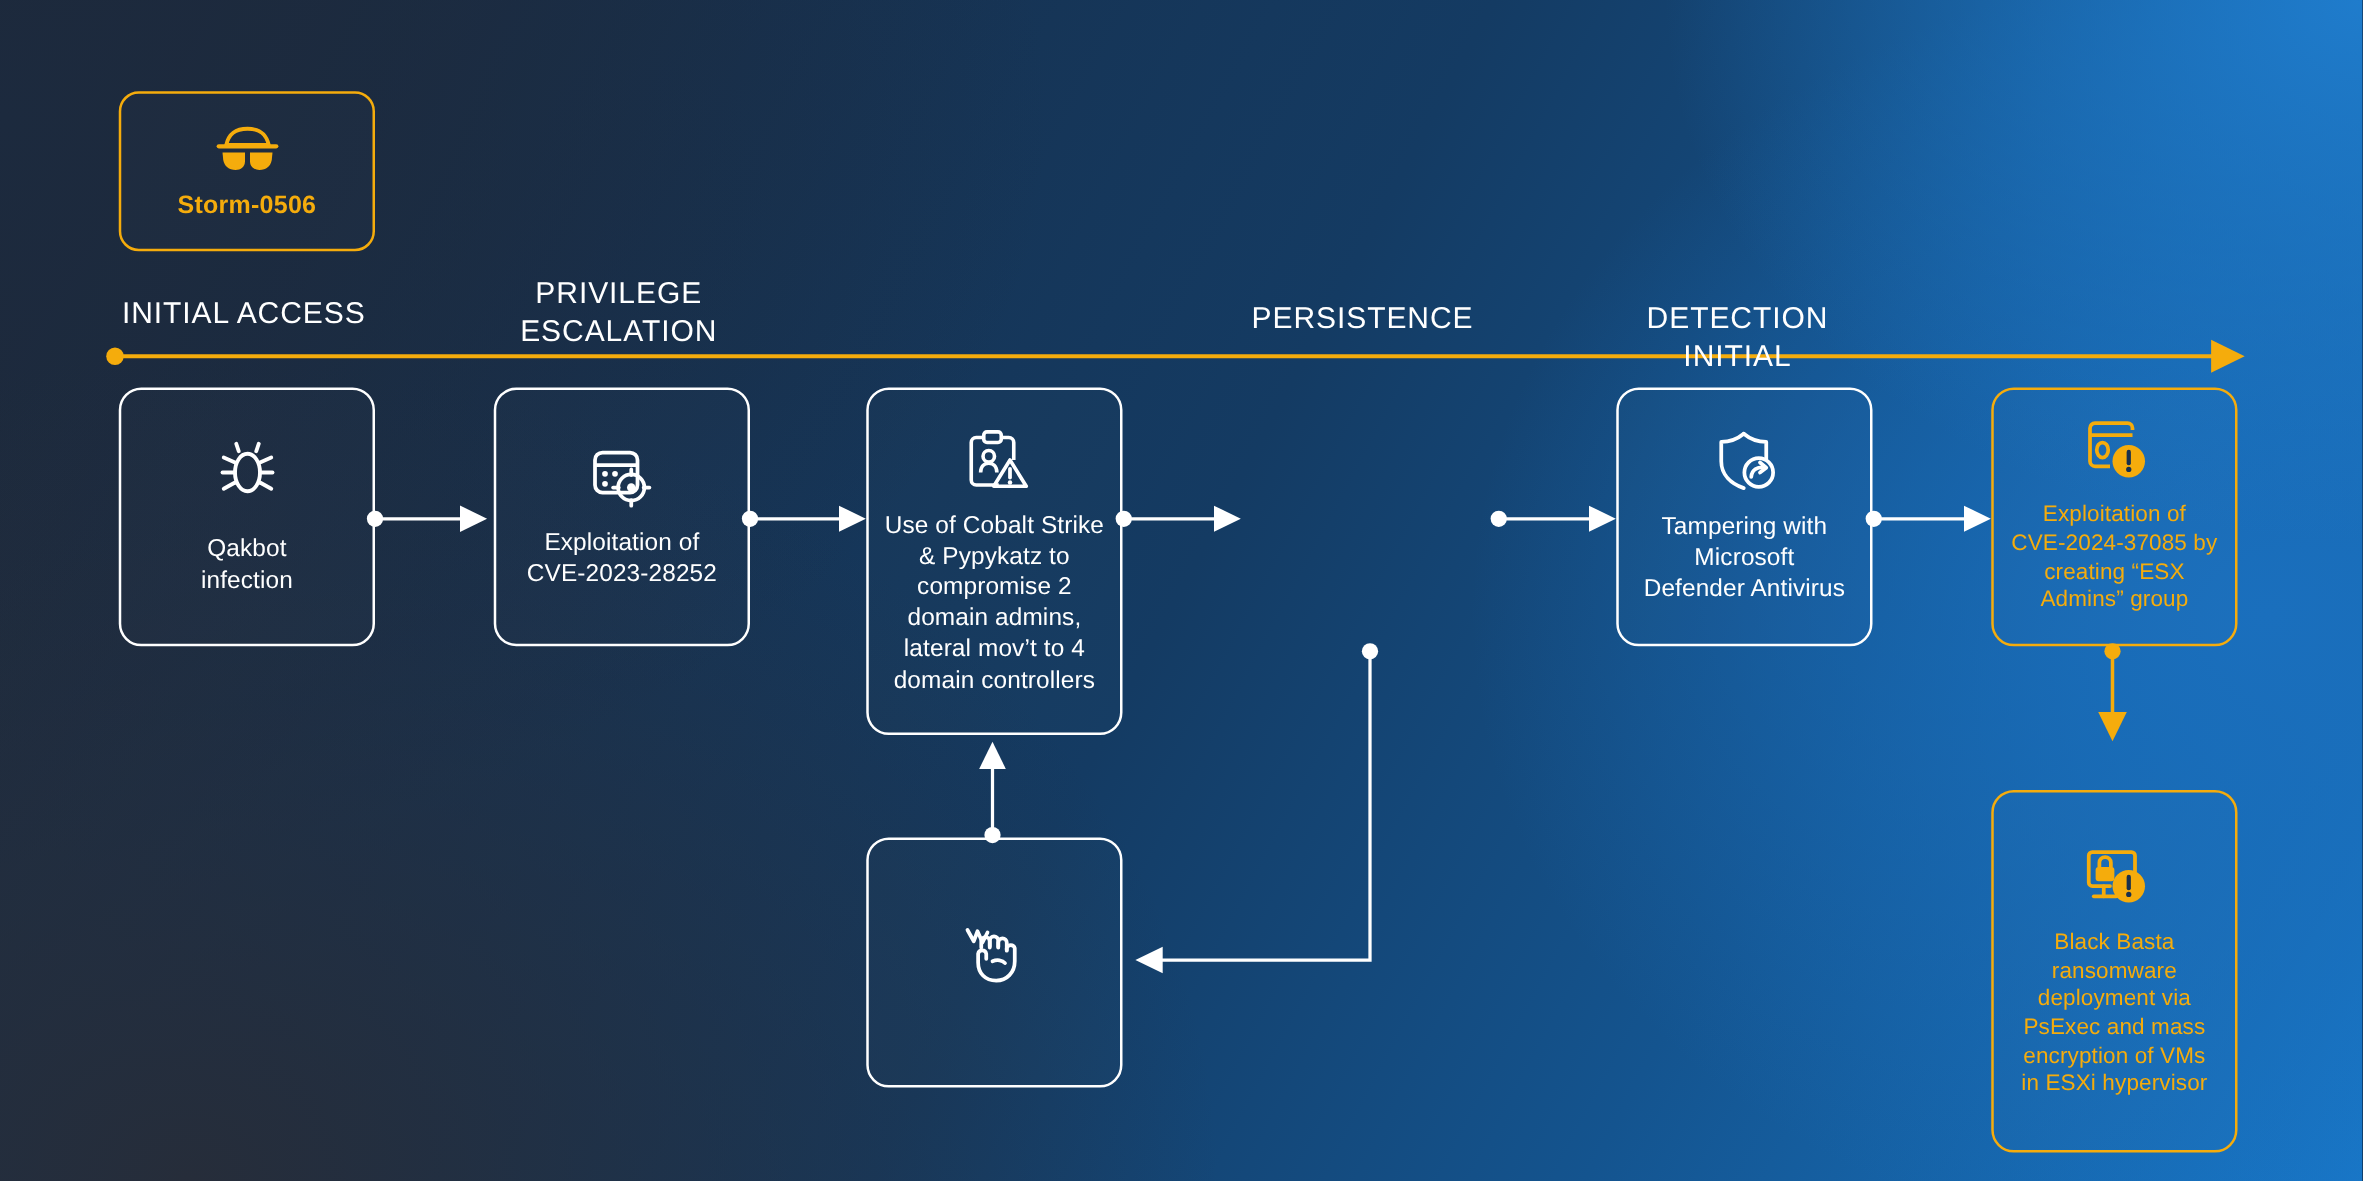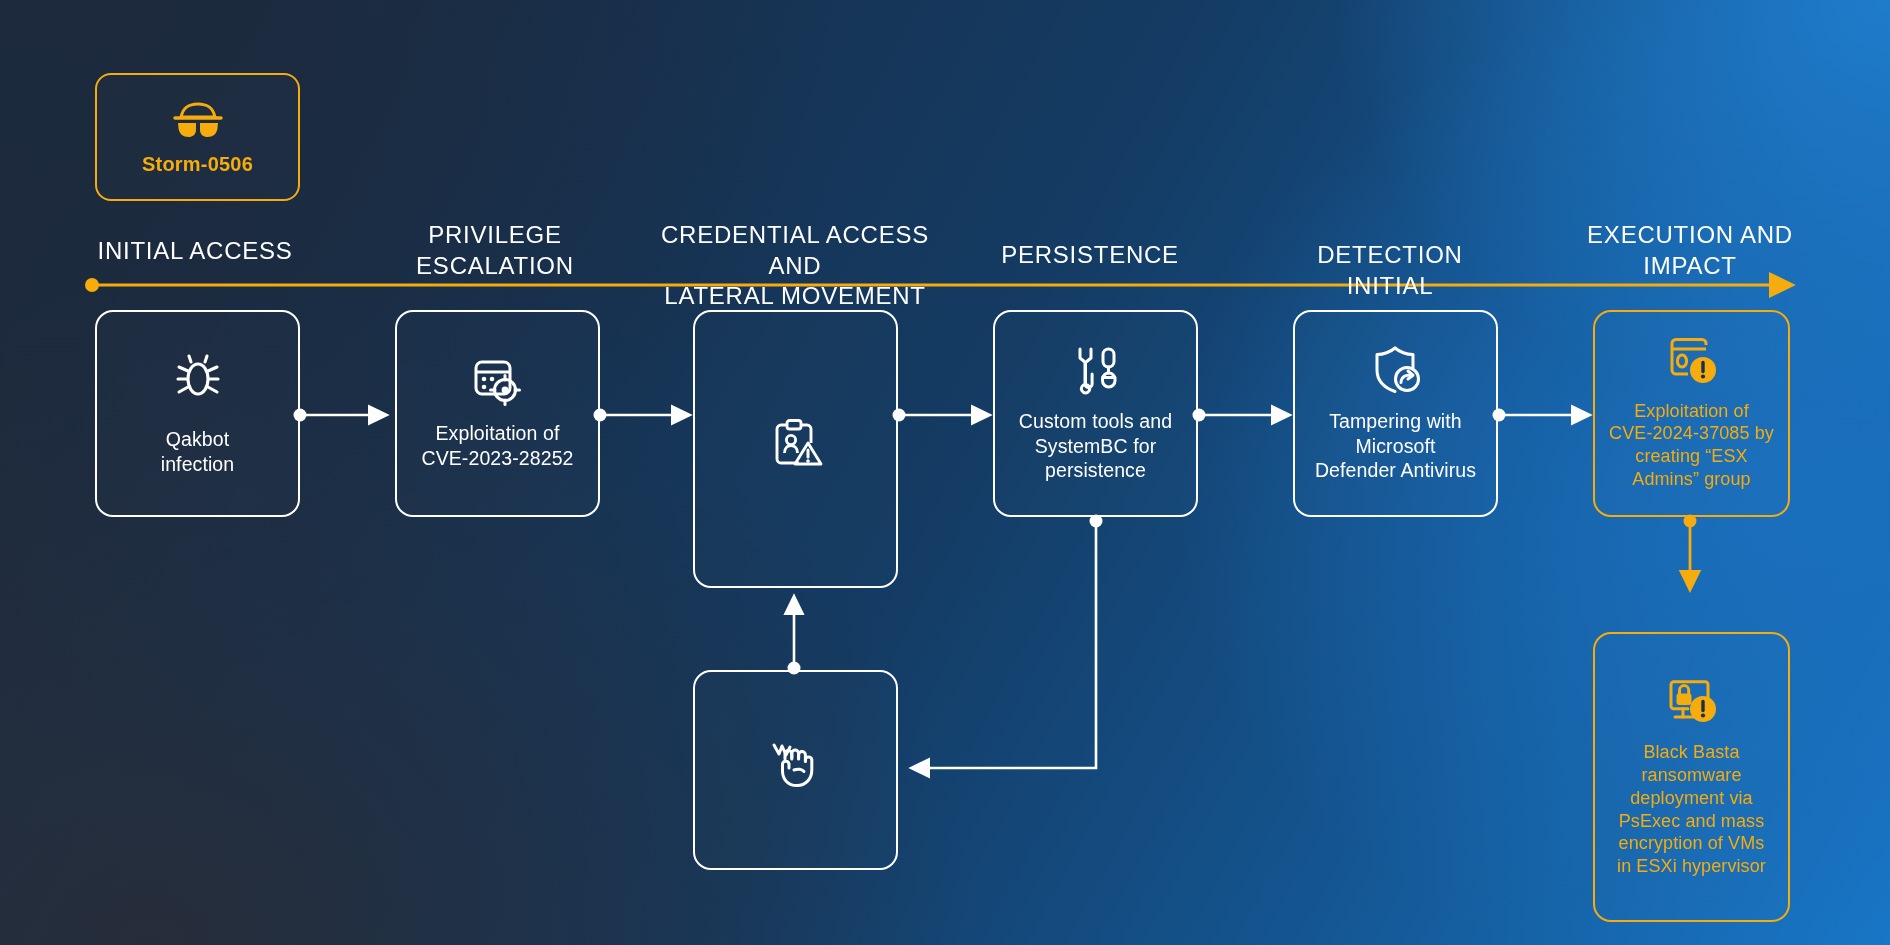--- a/index.html
+++ b/index.html
@@ -128,26 +128,22 @@
         <path d="M8 24 H26 V31 C26 35.5 22.5 38 18.5 38 C13 38 9.6 35 8.6 30 Z" fill="#f5ac0c"></path>
         <path d="M48 24 H30 V31 C30 35.5 33.5 38 37.5 38 C43 38 46.4 35 47.4 30 Z" fill="#f5ac0c"></path>
       </svg>
     </span>
     <span class="lbl">Storm-0506</span>
   </div>
 
   <div class="phase" style="left:90px; top:236px; width:210px;">INITIAL ACCESS</div>
   <div class="phase" style="left:390px; top:220px; width:210px;">PRIVILEGE
 ESCALATION</div>
-  <div class="phase" style="left:660px; top:220px; width:270px;">CREDENTIAL ACCESS AND
-LATERAL MOVEMENT</div>
   <div class="phase" style="left:985px; top:240px; width:210px;">PERSISTENCE</div>
   <div class="phase" style="left:1275px; top:240px; width:230px;">DETECTION INITIAL</div>
-  <div class="phase" style="left:1585px; top:220px; width:210px;">EXECUTION AND
-IMPACT</div>
 
   <div class="node" style="left:95px; top:310px; width:205px; height:207px;gap:11px;">
     <span class="ico">
       <svg width="52" height="52" viewBox="0 0 52 52">
         <g fill="none" stroke="#ffffff" stroke-width="3.1" stroke-linecap="round">
           <path d="M19 11 L17 5"></path>
             <path d="M33 11 L35 5"></path>
           <ellipse cx="26" cy="28" rx="10" ry="15"></ellipse>
           <path d="M16 20 L7 16"></path>
             <path d="M36 20 L45 16"></path>
@@ -194,40 +190,28 @@
           <path d="M30 46 H12 A4 4 0 0 1 8 42 V12 A4 4 0 0 1 12 8 H18"></path>
           <rect x="18" y="3.5" width="14" height="8.5" rx="2.6"></rect>
           <circle cx="22" cy="23" r="4.6"></circle>
           <path d="M15.5 36 C15.5 30.5 19 28.5 22 28.5 C25 28.5 28.5 30.5 28.5 36"></path>
           <path d="M39 26 L52 47 H26 Z" stroke-linecap="round"></path>
         </g>
         <path d="M39 33 V40" stroke="#ffffff" stroke-width="3" stroke-linecap="round"></path>
         <circle cx="39" cy="44" r="1.8" fill="#ffffff"></circle>
       </svg>
     </span>
-  </div>
-
-  <div class="node" style="left:993px; top:310px; width:205px; height:207px;">
-    <span class="ico">
-      <svg width="52" height="52" viewBox="0 0 52 52">
-        <g fill="none" stroke="#ffffff" stroke-width="3" stroke-linejoin="round" stroke-linecap="round">
-          <path d="M10 5 V14 L15.5 18.5 L21 14 V5"></path>
-          <path d="M15.5 18.5 V40 A3.6 3.6 0 0 0 19 43.6 A3.6 3.6 0 0 0 22.6 40 V30" transform="translate(-0.5,0)"></path>
-          <path d="M15.5 18.5 V40.5 A4.2 4.2 0 1 0 15.6 40.5"></path>
-          <rect x="33" y="5" width="11" height="18" rx="5.5"></rect>
-          <path d="M38.5 23 V29"></path>
-          <rect x="32.5" y="29" width="12.5" height="14" rx="6.2"></rect>
-          <path d="M32.5 33.5 H45"></path>
-        </g>
-      </svg>
-    </span>
-    <span class="lbl">Custom tools and
-SystemBC for
-persistence</span>
-  </div>
+    <span class="lbl">Use of Cobalt Strike
+&amp; Pypykatz to
+compromise 2
+domain admins,
+lateral mov’t to 4
+domain controllers</span>
+  </div>
+
 
   <div class="node" style="left:1293px; top:310px; width:205px; height:207px;">
     <span class="ico">
       <svg width="54" height="52" viewBox="0 0 54 52">
         <path d="M26 4 C20 9, 13 10.5, 8 10.5 V26 C8 37, 16 44, 26 47.5" fill="none" stroke="#ffffff" stroke-width="3" stroke-linejoin="round" stroke-linecap="round"></path>
         <path d="M26 4 C32 9, 39 10.5, 44 10.5 V24" fill="none" stroke="#ffffff" stroke-width="3" stroke-linejoin="round" stroke-linecap="round"></path>
         <circle cx="38" cy="35" r="11.5" fill="none" stroke="#ffffff" stroke-width="3"></circle>
         <path d="M32 38.5 C32.5 32.5 37 30.5 42.5 31" fill="none" stroke="#ffffff" stroke-width="3" stroke-linecap="round"></path>
         <path d="M39 27 L44 31.2 L39 35" fill="none" stroke="#ffffff" stroke-width="3" stroke-linecap="round" stroke-linejoin="round"></path>
       </svg>

